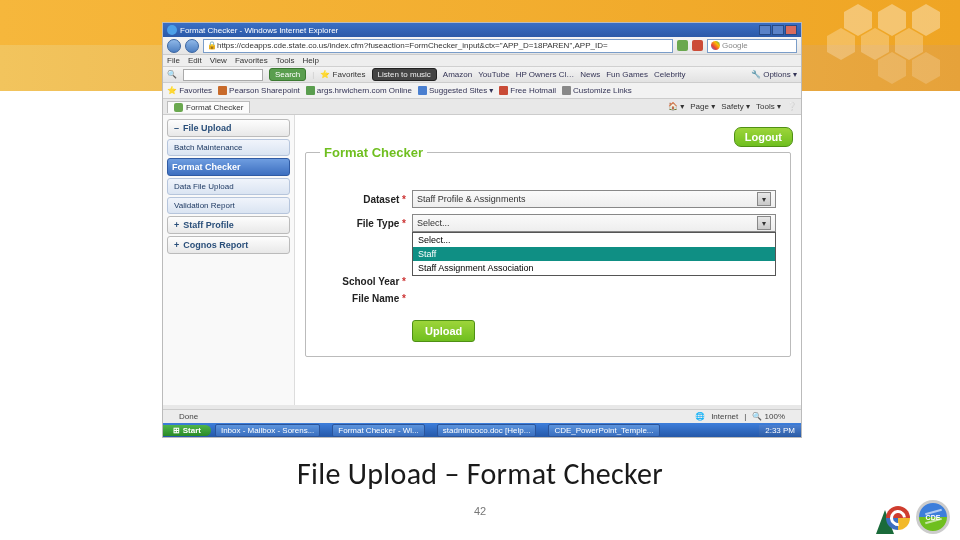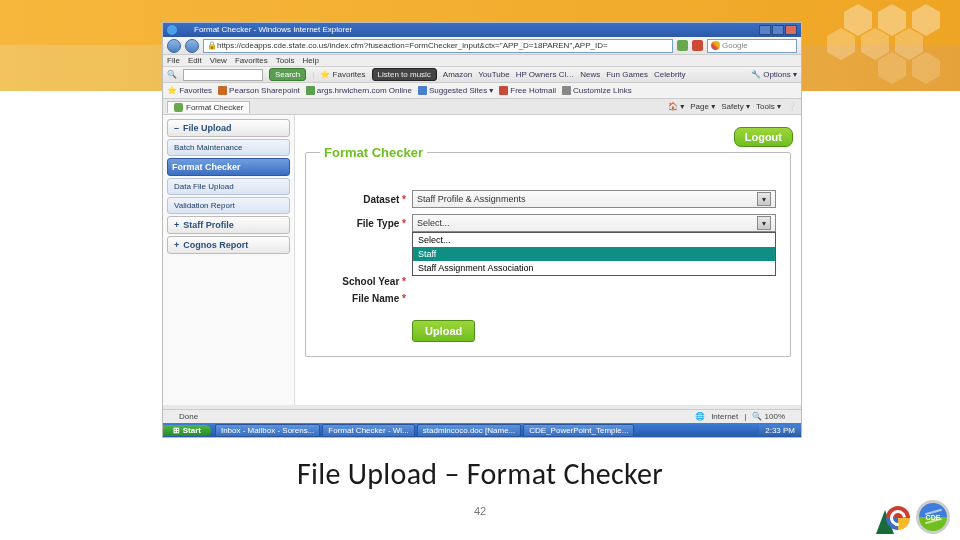--- a/index.html
+++ b/index.html
@@ -8,21 +8,21 @@
   
   .topband { position: absolute; top: 0; left: 0; right: 0; height: 110px; overflow: hidden; }
   .band1 { position: absolute; top: 0; right: 0; width: 100%; height: 45px; background: linear-gradient(90deg, #f6b73c 0%, #efa524 100%); }
   .band2 { position: absolute; top: 45px; left: 0; right: 0; height: 46px; background: linear-gradient(90deg, #f2c45d 0%, #e6a23a 100%); }
   .hex { position: absolute; width: 28px; height: 32px; background: rgba(255,255,255,0.35); clip-path: polygon(50% 0,100% 25%,100% 75%,50% 100%,0 75%,0 25%); }
 
   
   .shot { position: absolute; top: 22px; left: 162px; width: 640px; height: 416px; background: #e8e8e8; border: 1px solid #bbb; font-size: 8px; }
 
   .ie-title { background: linear-gradient(#3a6fc5,#2c5aa8); color: #fff; height: 14px; display: flex; align-items: center; padding: 0 4px; justify-content: space-between; }
-  .ie-title-left { display: flex; align-items: flex-start; gap: 17px; }
+  .ie-title-left { display: flex; align-items: center; gap: 3px; }
   .ie-ctrl { display: flex; gap: 1px; }
   .ie-ctrl span { width: 12px; height: 10px; background: #5a82c8; border:1px solid #274a85; display:inline-block; }
 
   .ie-addr { background: linear-gradient(#f5f5f5,#e5e5e5); height: 18px; display: flex; align-items: center; gap: 4px; padding: 0 4px; border-bottom:1px solid #ccc;}
   .nav-btn { width: 14px; height: 14px; border-radius: 50%; background: linear-gradient(#8fb8e8,#4d7fc2); border:1px solid #3964a0; }
   .url-box { flex: 1; background: #fff; border: 1px solid #7a9dc9; height: 14px; display: flex; align-items: center; padding: 0 3px; color: #333; overflow: hidden; white-space: nowrap; }
   .right-box { width: 90px; background:#fff; border:1px solid #7a9dc9; height:14px; display:flex; align-items:center; padding:0 3px; gap:2px; }
   .tb-ico { width:11px; height:11px; background:#6a87b5; border-radius:2px; }
 
   .ie-menu { background: #eee; height: 12px; display: flex; align-items: center; gap: 8px; padding: 0 4px; color:#333; border-bottom:1px solid #d0d0d0;}
@@ -67,21 +67,21 @@
   .dropdown .hl { background:#0f8f84; color:#fff; }
   .tag-btn { position:absolute; right:0; top:36px; background:linear-gradient(#f2f2f2,#ddd); border:1px solid #999; font-size:8px; padding:1px 3px; }
 
   .upload-btn { margin-top:10px; margin-left:92px; display:inline-block; background:linear-gradient(#9dd53a,#6fbf1f); border:1px solid #4f9014; color:#fff; font-weight:bold; border-radius:3px; padding:4px 12px; font-size:11px; }
 
   .ie-status { position:absolute; bottom:14px; left:0; right:0; height:14px; background:#ececec; border-top:1px solid #ccc; display:flex; align-items:center; justify-content:space-between; padding:0 16px; font-size:8px; color:#444;}
   .status-right { display:flex; align-items:center; gap:6px; }
 
   .taskbar { position:absolute; bottom:0; left:0; right:0; height:14px; background:linear-gradient(#3d7edb,#2558a8); display:flex; align-items:center; justify-content:space-between; padding:0 0 0 0; font-size:8px; color:#fff;}
   .start { background:linear-gradient(#4fb54a,#2a8a27); padding:1px 10px; border-radius:0 6px 6px 0; font-weight:bold; display:flex; gap:3px; align-items:center; }
-  .task-mid { display:flex; gap:2px; flex:1; margin:7px 4px; overflow:hidden;}
+  .task-mid { display:flex; gap:12px; flex:1; margin:7px 4px; overflow:hidden;}
   .task-btn { background:linear-gradient(#5c94dd,#3a6fbf); border:1px solid #2a549b; padding:1px 5px; border-radius:2px; white-space:nowrap; }
   .tray { background:linear-gradient(#4a7fd0,#2f5fa8); padding:1px 6px; }
 
   
   .caption { position:absolute; top:455px; left:0; right:0; text-align:center; font-size:30px; font-family: Calibri, Arial, sans-serif; color:#1a1a1a; letter-spacing:0.3px; }
   .pagenum { position:absolute; top:505px; left:0; right:0; text-align:center; font-size:11px; color:#777; }
 
   
   .logos { position:absolute; bottom:6px; right:10px; display:flex; gap:6px; align-items:flex-end; }
   .logo-co { width:30px; height:30px; position:relative; }
@@ -273,21 +273,21 @@
   </div>
 
   <div class="taskbar">
     <div class="start">
       <span>⊞</span>
       <span>Start</span>
     </div>
     <div class="task-mid">
       <div class="task-btn">Inbox - Mailbox - Sorens...</div>
       <div class="task-btn">Format Checker - Wi...</div>
-      <div class="task-btn">stadmincoco.doc [Name...</div>
+      <div class="task-btn">stadmincoco.doc [Help...</div>
       <div class="task-btn">CDE_PowerPoint_Temple...</div>
     </div>
     <div class="tray">2:33 PM</div>
   </div>
 
 </div>
 
 <div class="caption">File Upload – Format Checker</div>
 <div class="pagenum">42</div>
 

